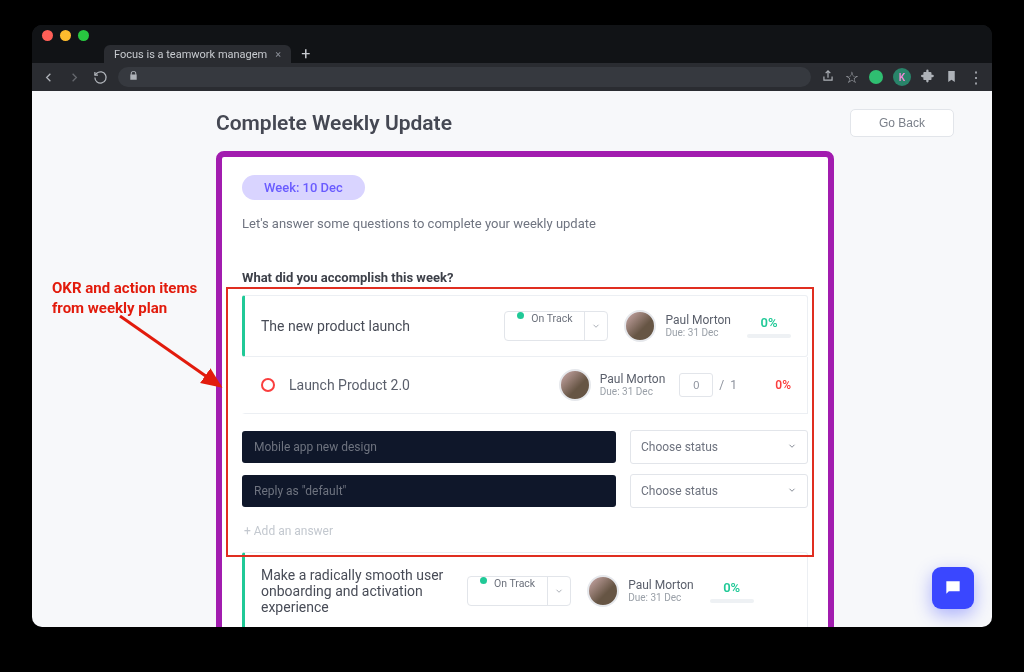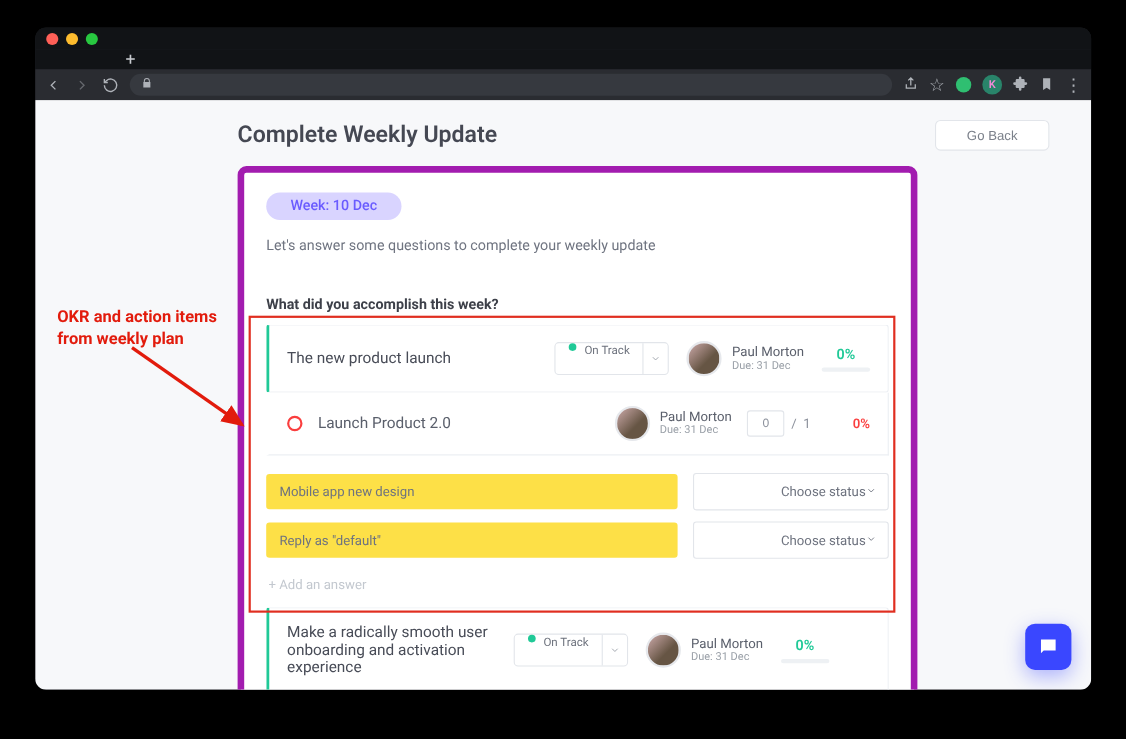--- a/index.html
+++ b/index.html
@@ -68,22 +68,22 @@
 
   .sub{margin-top:0;border:1px solid #eceff3;border-top:none;border-left:3px solid transparent;padding:12px 16px}
   .subrow{display:flex;align-items:center;gap:14px}
   .ring{width:10px;height:10px;border:2px solid var(--red);border-radius:50%}
   .subtitle{flex:1;font-size:14px;color:#5a5f6b}
   .frac{display:flex;align-items:center;gap:6px;font-size:12px;color:#8c919c}
   .fracbox{border:1px solid var(--border);border-radius:3px;width:28px;height:20px;text-align:center;font-size:11px;color:#8c919c}
   .pctred{font-size:12px;font-weight:600;color:var(--red)}
 
   .answerrow{display:flex;gap:14px;margin-top:16px;align-items:center}
-  .answerbox{flex:1;background:#fde047;border-radius:3px;padding:9px 12px;font-size:12px;color:#6e737f}
-  .select{width:156px;height:32px;border:1px solid var(--border);border-radius:3px;display:flex;align-items:center;justify-content:flex-end;padding:0 10px;font-size:12px;color:#6e737f;background:#fff}
+  .answerbox{flex:1;background:#0f172a;border-radius:3px;padding:9px 12px;font-size:12px;color:#6e737f}
+  .select{width:156px;height:32px;border:1px solid var(--border);border-radius:3px;display:flex;align-items:center;justify-content:space-between;padding:0 10px;font-size:12px;color:#6e737f;background:#fff}
 
   .addans{margin:16px 0 14px 2px;font-size:12px;color:var(--muted2)}
 
   .redbox{position:absolute;border:2px solid var(--hl-red);pointer-events:none}
 
   .annot{position:absolute;color:var(--annot-red);font-weight:700;font-size:15px;line-height:1.35}
 
   .chatfab{position:absolute;right:18px;bottom:18px;width:42px;height:42px;background:var(--chat-blue);border-radius:9px;display:flex;align-items:center;justify-content:center;box-shadow:0 6px 18px rgba(58,71,255,.4)}
   .chatfab svg{width:20px;height:20px;fill:#fff}
 
@@ -96,20 +96,24 @@
 
   <div class="window">
     <div class="titlebar">
       <div class="traffic">
         <div class="dot r"></div>
         <div class="dot y"></div>
         <div class="dot g"></div>
       </div>
     </div>
     <div class="tabstrip">
+      <div class="tab">
+        <span>Focus is a teamwork managem</span>
+        <span class="x">×</span>
+      </div>
       <div class="newtab">+</div>
     </div>
     <div class="urlbar">
       <div class="nav-ico">
           <svg viewBox="0 0 24 24" fill="none" stroke="currentColor" stroke-width="2">
             <path d="M15 18l-6-6 6-6"></path>
           </svg>
         </div>
       <div class="nav-ico" style="opacity:.45">
           <svg viewBox="0 0 24 24" fill="none" stroke="currentColor" stroke-width="2">

